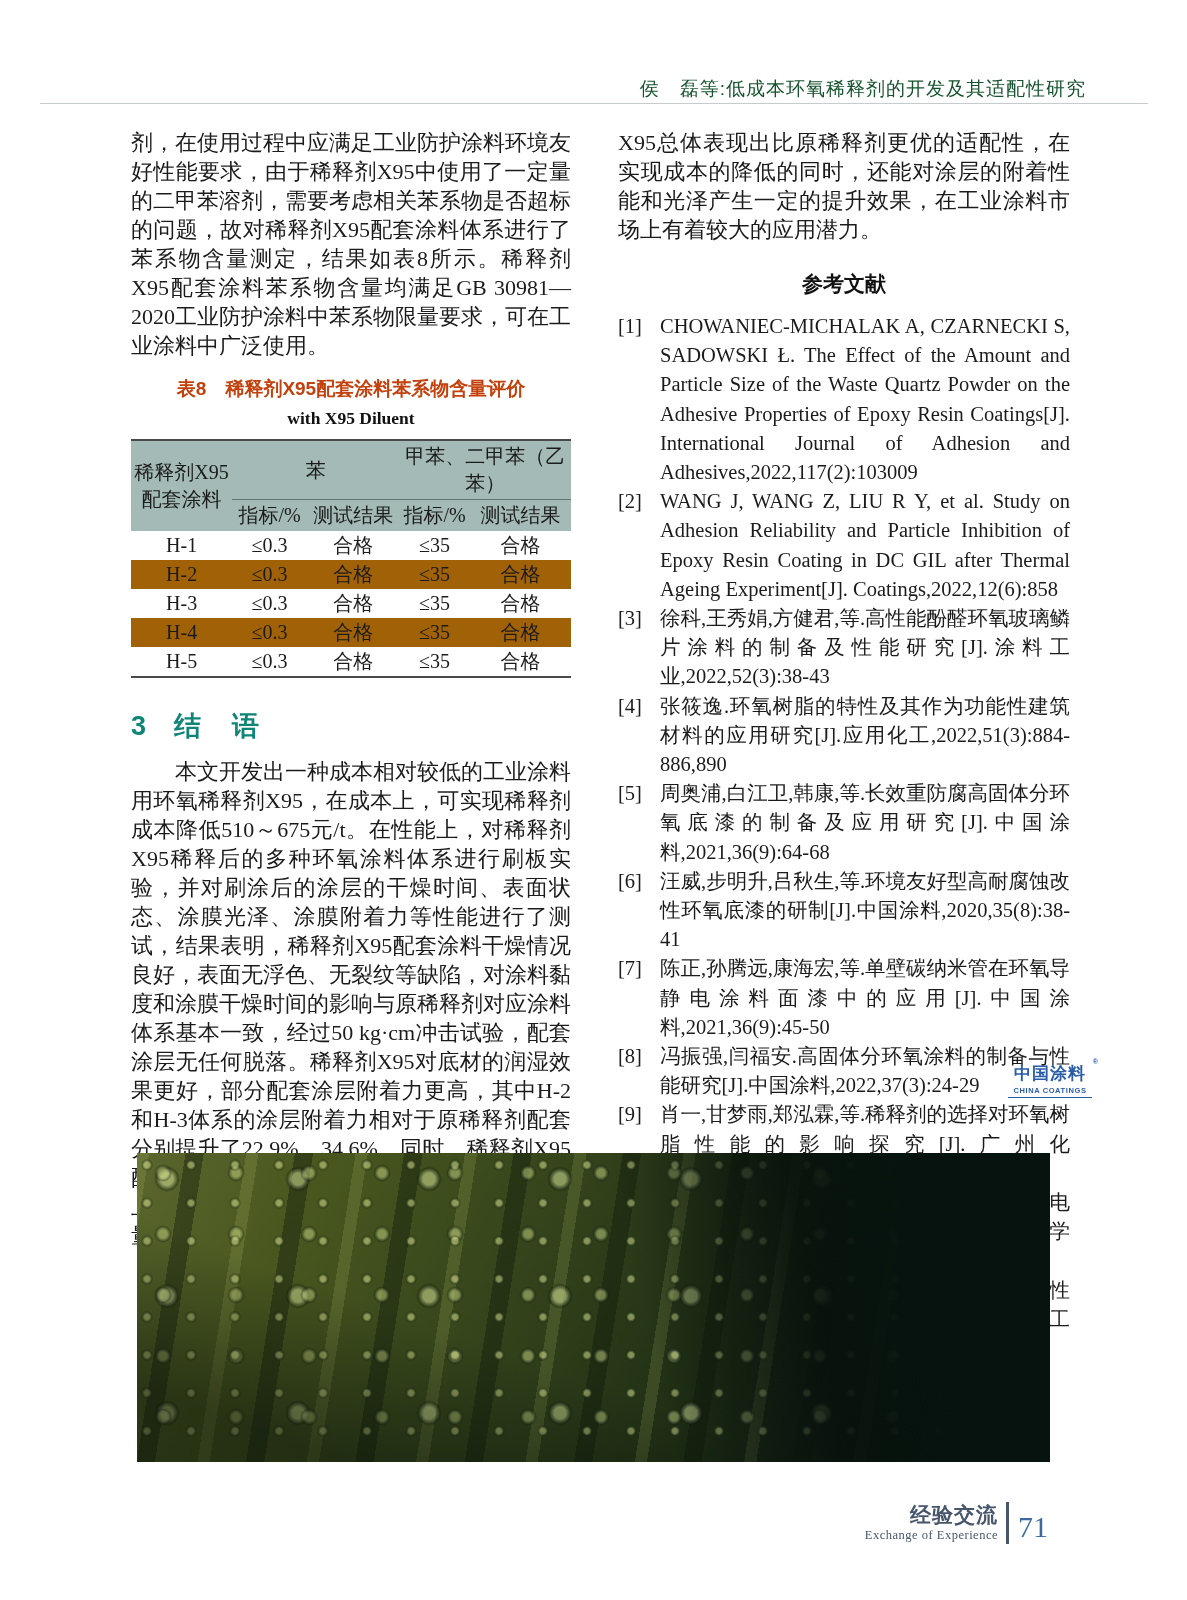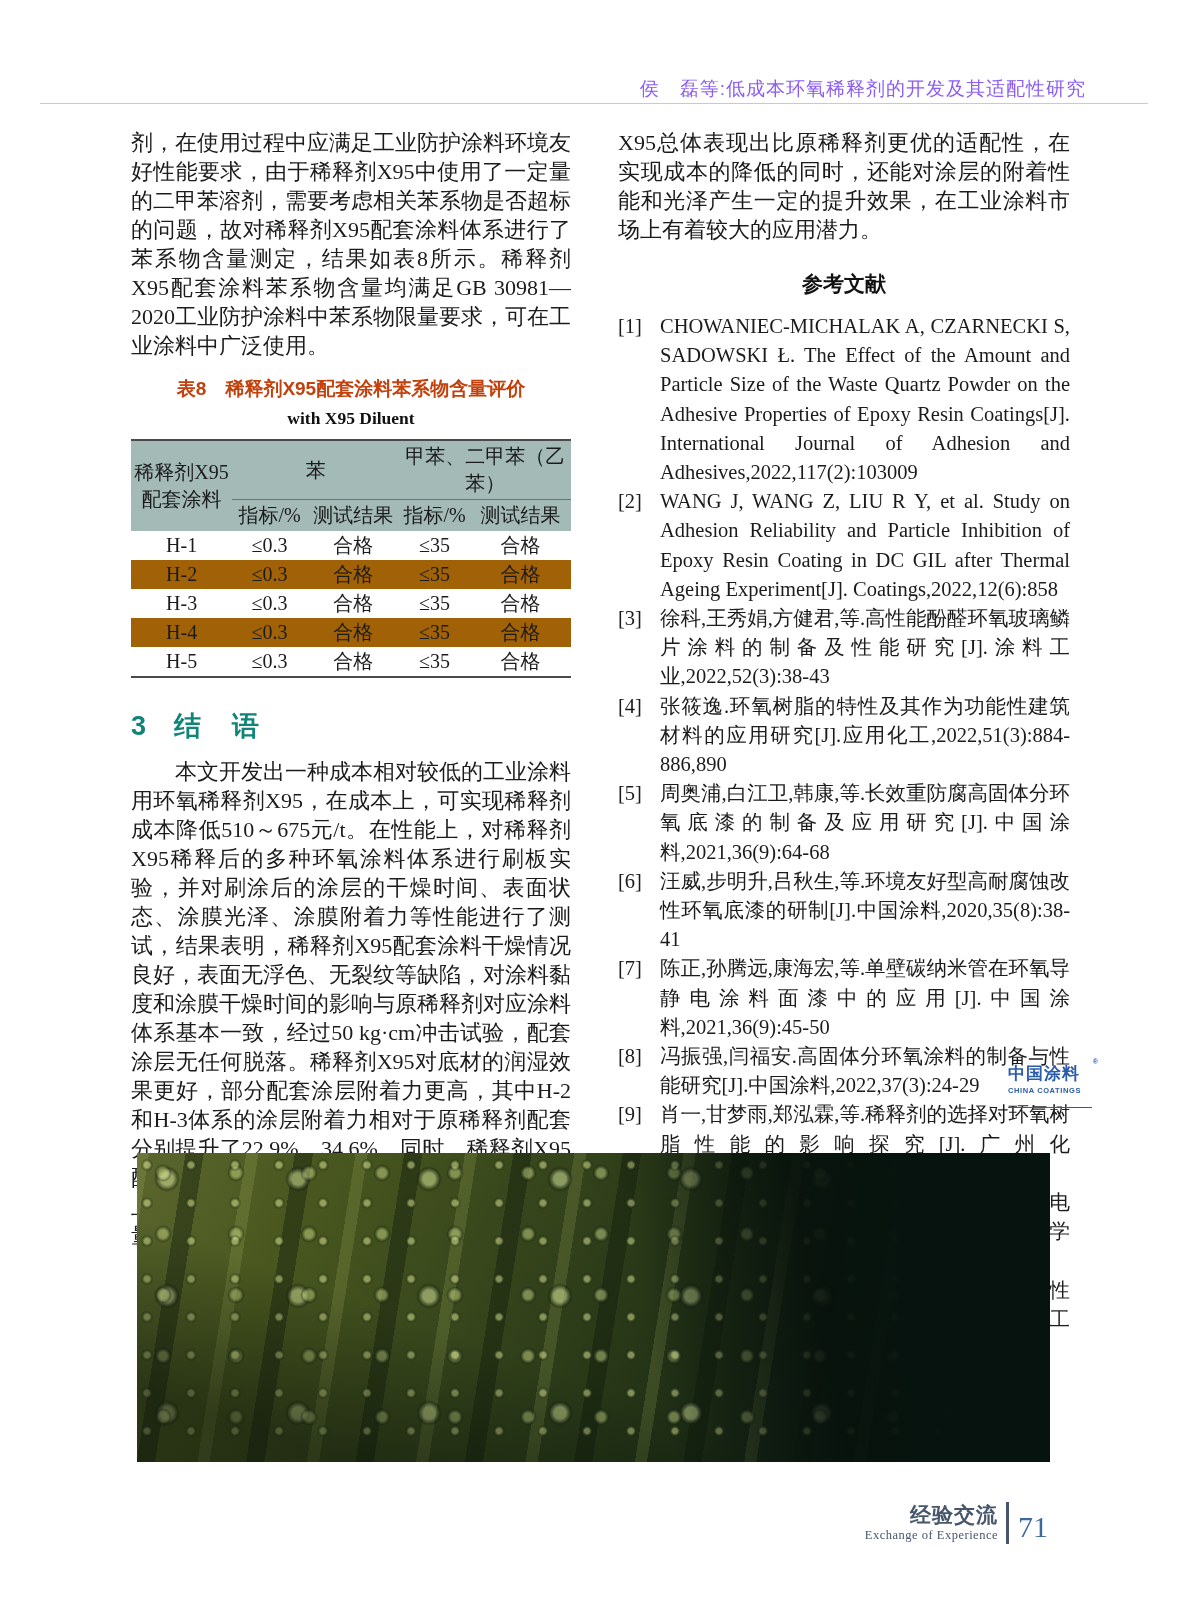--- a/index.html
+++ b/index.html
@@ -4,21 +4,21 @@
 <style>
   html,body{margin:0;padding:0;background:#ffffff;}
   .page{
     position:relative;width:1187px;height:1600px;background:#ffffff;
     font-family:"Liberation Serif","DejaVu Serif",serif;color:#1b1b1b;overflow:hidden;
   }
   
   .running-head{
     position:absolute;top:76px;left:40px;width:1046px;text-align:right;
     font-family:"Liberation Sans","DejaVu Sans",sans-serif;
-    font-size:19px;letter-spacing:1px;color:#8b5cf6;
+    font-size:19px;letter-spacing:1px;color:#14532d;
   }
   .head-rule{position:absolute;top:103px;left:40px;width:1108px;height:1px;background:#c6cbcc;}
   
   .col-left{position:absolute;left:131px;top:128px;width:440px;}
   .col-right{position:absolute;left:618px;top:128px;width:452px;}
   .body-text{margin:0;font-size:22px;line-height:29px;text-align:justify;text-justify:inter-ideograph;}
   .indent2{text-indent:2em;}
   
   .tbl-caption-zh{
     margin-top:16px;text-align:center;font-weight:bold;font-size:19px;
@@ -48,27 +48,27 @@
   .section-heading .sec-no{margin-right:26px;}
   
   .refs-title{
     margin:26px 0 14px 0;text-align:center;font-weight:bold;font-size:21px;
     font-family:"Liberation Sans","DejaVu Sans",sans-serif;color:#111;
   }
   .ref{display:flex;font-size:20.5px;line-height:29.2px;}
   .ref-label{flex:0 0 42px;}
   .ref-text{flex:1;text-align:justify;}
   
-  .logo{position:absolute;left:1008px;top:1062px;width:84px;color:#2a5caa;}
+  .logo{position:absolute;left:1008px;top:1062px;width:84px;text-align:center;color:#2a5caa;}
   .logo-zh{font-family:"Liberation Sans","DejaVu Sans",sans-serif;font-weight:bold;font-size:17px;letter-spacing:1px;position:relative;}
   .logo-mark{position:absolute;top:-4px;right:-7px;font-size:7px;}
   .logo-en{
     font-family:"Liberation Sans","DejaVu Sans",sans-serif;font-weight:bold;
     font-size:7.5px;letter-spacing:0.6px;margin-top:1px;
-    border-bottom:1.5px solid #2a5caa;padding-bottom:12px;
+    border-bottom:1.5px solid #2a5caa;padding-bottom:2px;
   }
   
   .photo{
     position:absolute;left:137px;top:1153px;width:913px;height:309px;
     background-color:#0d1b12;
     background-image:
       linear-gradient(78deg, rgba(9,20,14,0) 55%, rgba(7,17,12,.9) 73%, #06130e 85%),
       linear-gradient(200deg, rgba(0,0,0,0) 62%, rgba(8,16,9,.5) 88%),
       radial-gradient(circle at 10px 12px, rgba(225,235,150,.50) 0 2.5px, rgba(235,245,180,.22) 3.5px, rgba(25,40,15,.32) 5px, rgba(0,0,0,0) 6.5px),
       radial-gradient(circle at 26px 20px, rgba(215,230,140,.45) 0 4px, rgba(240,250,200,.18) 5.5px, rgba(20,35,12,.32) 7.5px, rgba(0,0,0,0) 9px),

